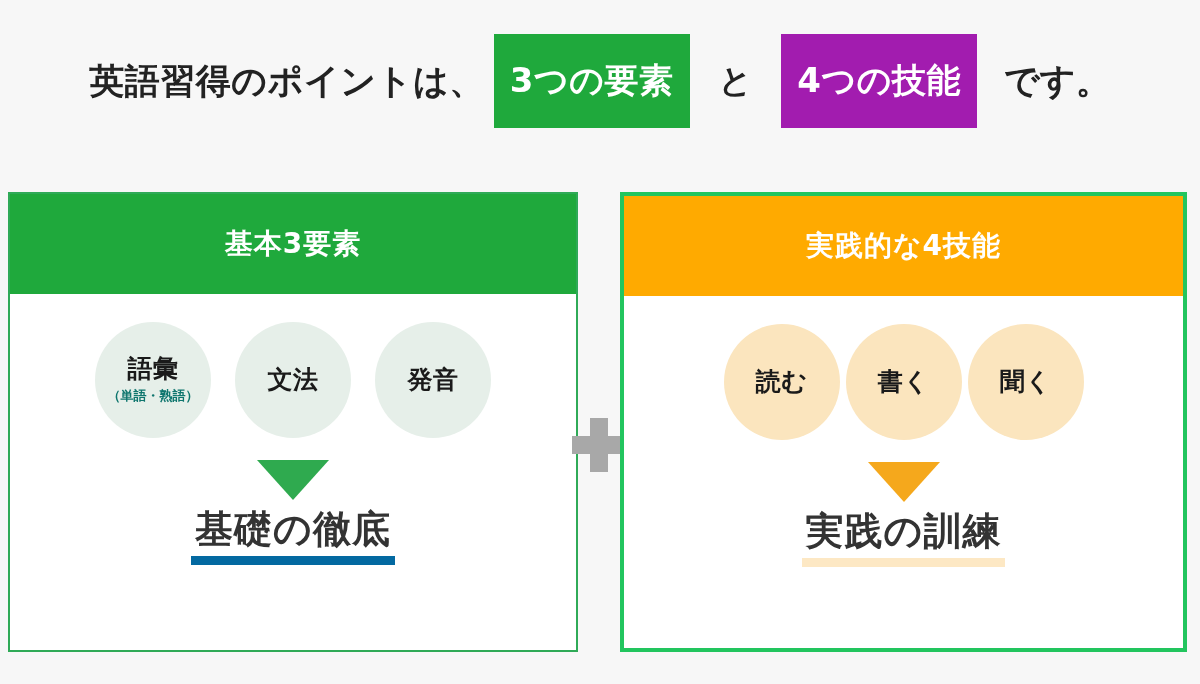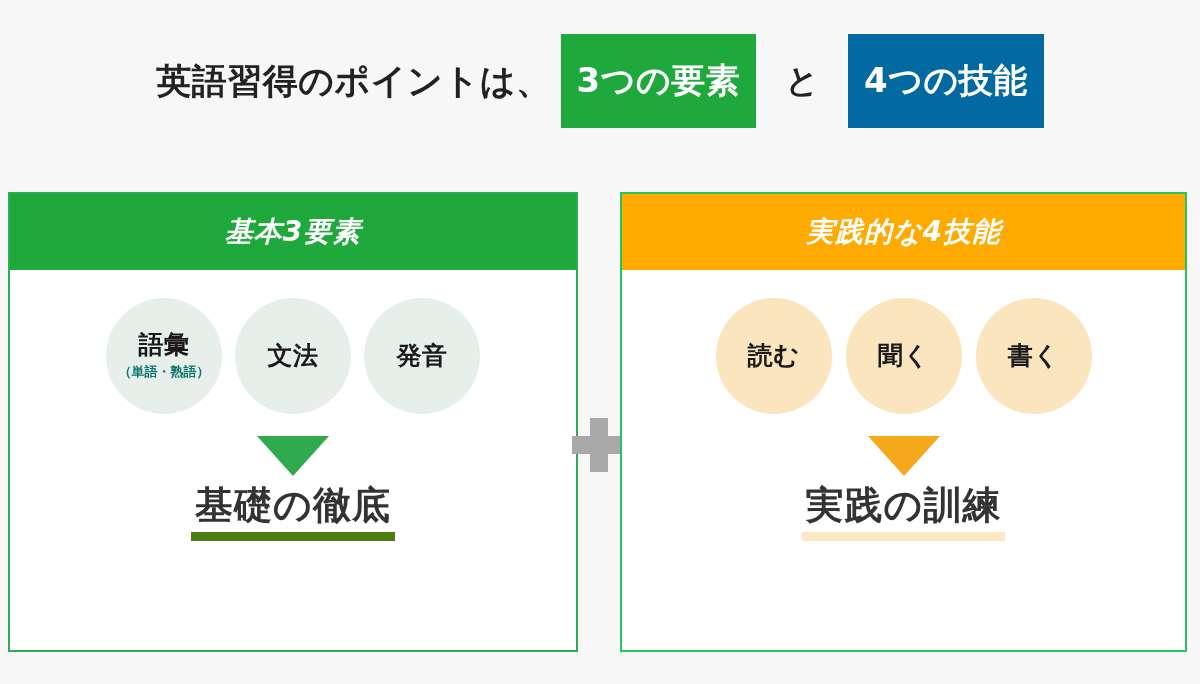--- a/index.html
+++ b/index.html
@@ -46,21 +46,21 @@
     height: 94px;
     padding: 0 16px;
     font-size: 34px;
     font-weight: bold;
     color: #ffffff;
     letter-spacing: 0.5px;
     white-space: nowrap;
   }
 
   .chip-green { background: #1fa93c; }
-  .chip-orange { background: #0369a1; }
+  .chip-orange { background: #a21caf; }
 
   .headline-conj {
     font-size: 33px;
     font-weight: bold;
     padding: 0 20px;
     white-space: nowrap;
   }
 
   .headline-tail {
     font-size: 35px;
@@ -80,53 +80,52 @@
     left: 8px;
     width: 570px;
     height: 460px;
     border: 2px solid #2faa57;
   }
 
   .panel-right {
     left: 620px;
     width: 567px;
     height: 460px;
-    border: 2px solid #22c55e;
+    border: 4px solid #22c55e;
   }
 
   .panel-head {
-    height: 76px;
+    height: 100px;
     display: flex;
     align-items: center;
     justify-content: center;
     font-size: 28px;
     font-weight: bold;
     color: #ffffff;
     letter-spacing: 1px;
-    font-style: italic;
   }
 
   .head-green { background: #1fa93c; }
   .head-orange { background: #ffaa00; }
 
   .panel-body {
     position: relative;
     height: 356px;
   }
 
   
   .circle-row {
     display: flex;
     align-items: center;
     justify-content: center;
     padding-top: 28px;
   }
 
-  .circle-row-left { gap: 13px; }
-  .circle-row-right { gap: 14px; align-items: flex-end; }
+  .circle-row-left { gap: 24px; }
+  .circle-row-right { gap: 6px; align-items: flex-end; }
 
   .circle {
     width: 116px;
     height: 116px;
     border-radius: 50%;
     display: flex;
     flex-direction: column;
     align-items: center;
     justify-content: center;
     flex: 0 0 auto;
@@ -177,21 +176,21 @@
 
   .outcome {
     font-size: 38px;
     font-weight: bold;
     color: #333333;
     letter-spacing: 1px;
     padding: 0 4px 4px 4px;
     line-height: 1.15;
   }
 
-  .outcome-green { border-bottom: 9px solid #4d7c0f; }
+  .outcome-green { border-bottom: 9px solid #0369a1; }
   .outcome-orange { border-bottom: 9px solid #fde8c4; text-align: right; }
 
   
   .plus {
     position: absolute;
     left: 572px;
     top: 418px;
     width: 54px;
     height: 54px;
   }
@@ -216,20 +215,21 @@
   }
 </style>
 </head>
 <body>
 
 <div class="headline">
   <span class="headline-text">英語習得のポイントは、</span>
   <span class="headline-chip chip-green">3つの要素</span>
   <span class="headline-conj">と</span>
   <span class="headline-chip chip-orange">4つの技能</span>
+  <span class="headline-tail">です。</span>
 </div>
 
 <div class="panel panel-left">
   <div class="panel-head head-green">基本3要素</div>
   <div class="panel-body">
 
     <div class="circle-row circle-row-left">
 
       <div class="circle circle-green">
         <span class="circle-label">語彙</span>
@@ -266,25 +266,25 @@
   <div class="panel-head head-orange">実践的な4技能</div>
   <div class="panel-body">
 
     <div class="circle-row circle-row-right">
 
       <div class="circle circle-orange">
         <span class="circle-label">読む</span>
       </div>
 
       <div class="circle circle-orange">
+        <span class="circle-label">書く</span>
+      </div>
+
+      <div class="circle circle-orange">
         <span class="circle-label">聞く</span>
-      </div>
-
-      <div class="circle circle-orange">
-        <span class="circle-label">書く</span>
       </div>
 
 
     </div>
 
     <div class="arrow-wrap">
       <div class="arrow arrow-orange"></div>
     </div>
 
     <div class="outcome-wrap">

